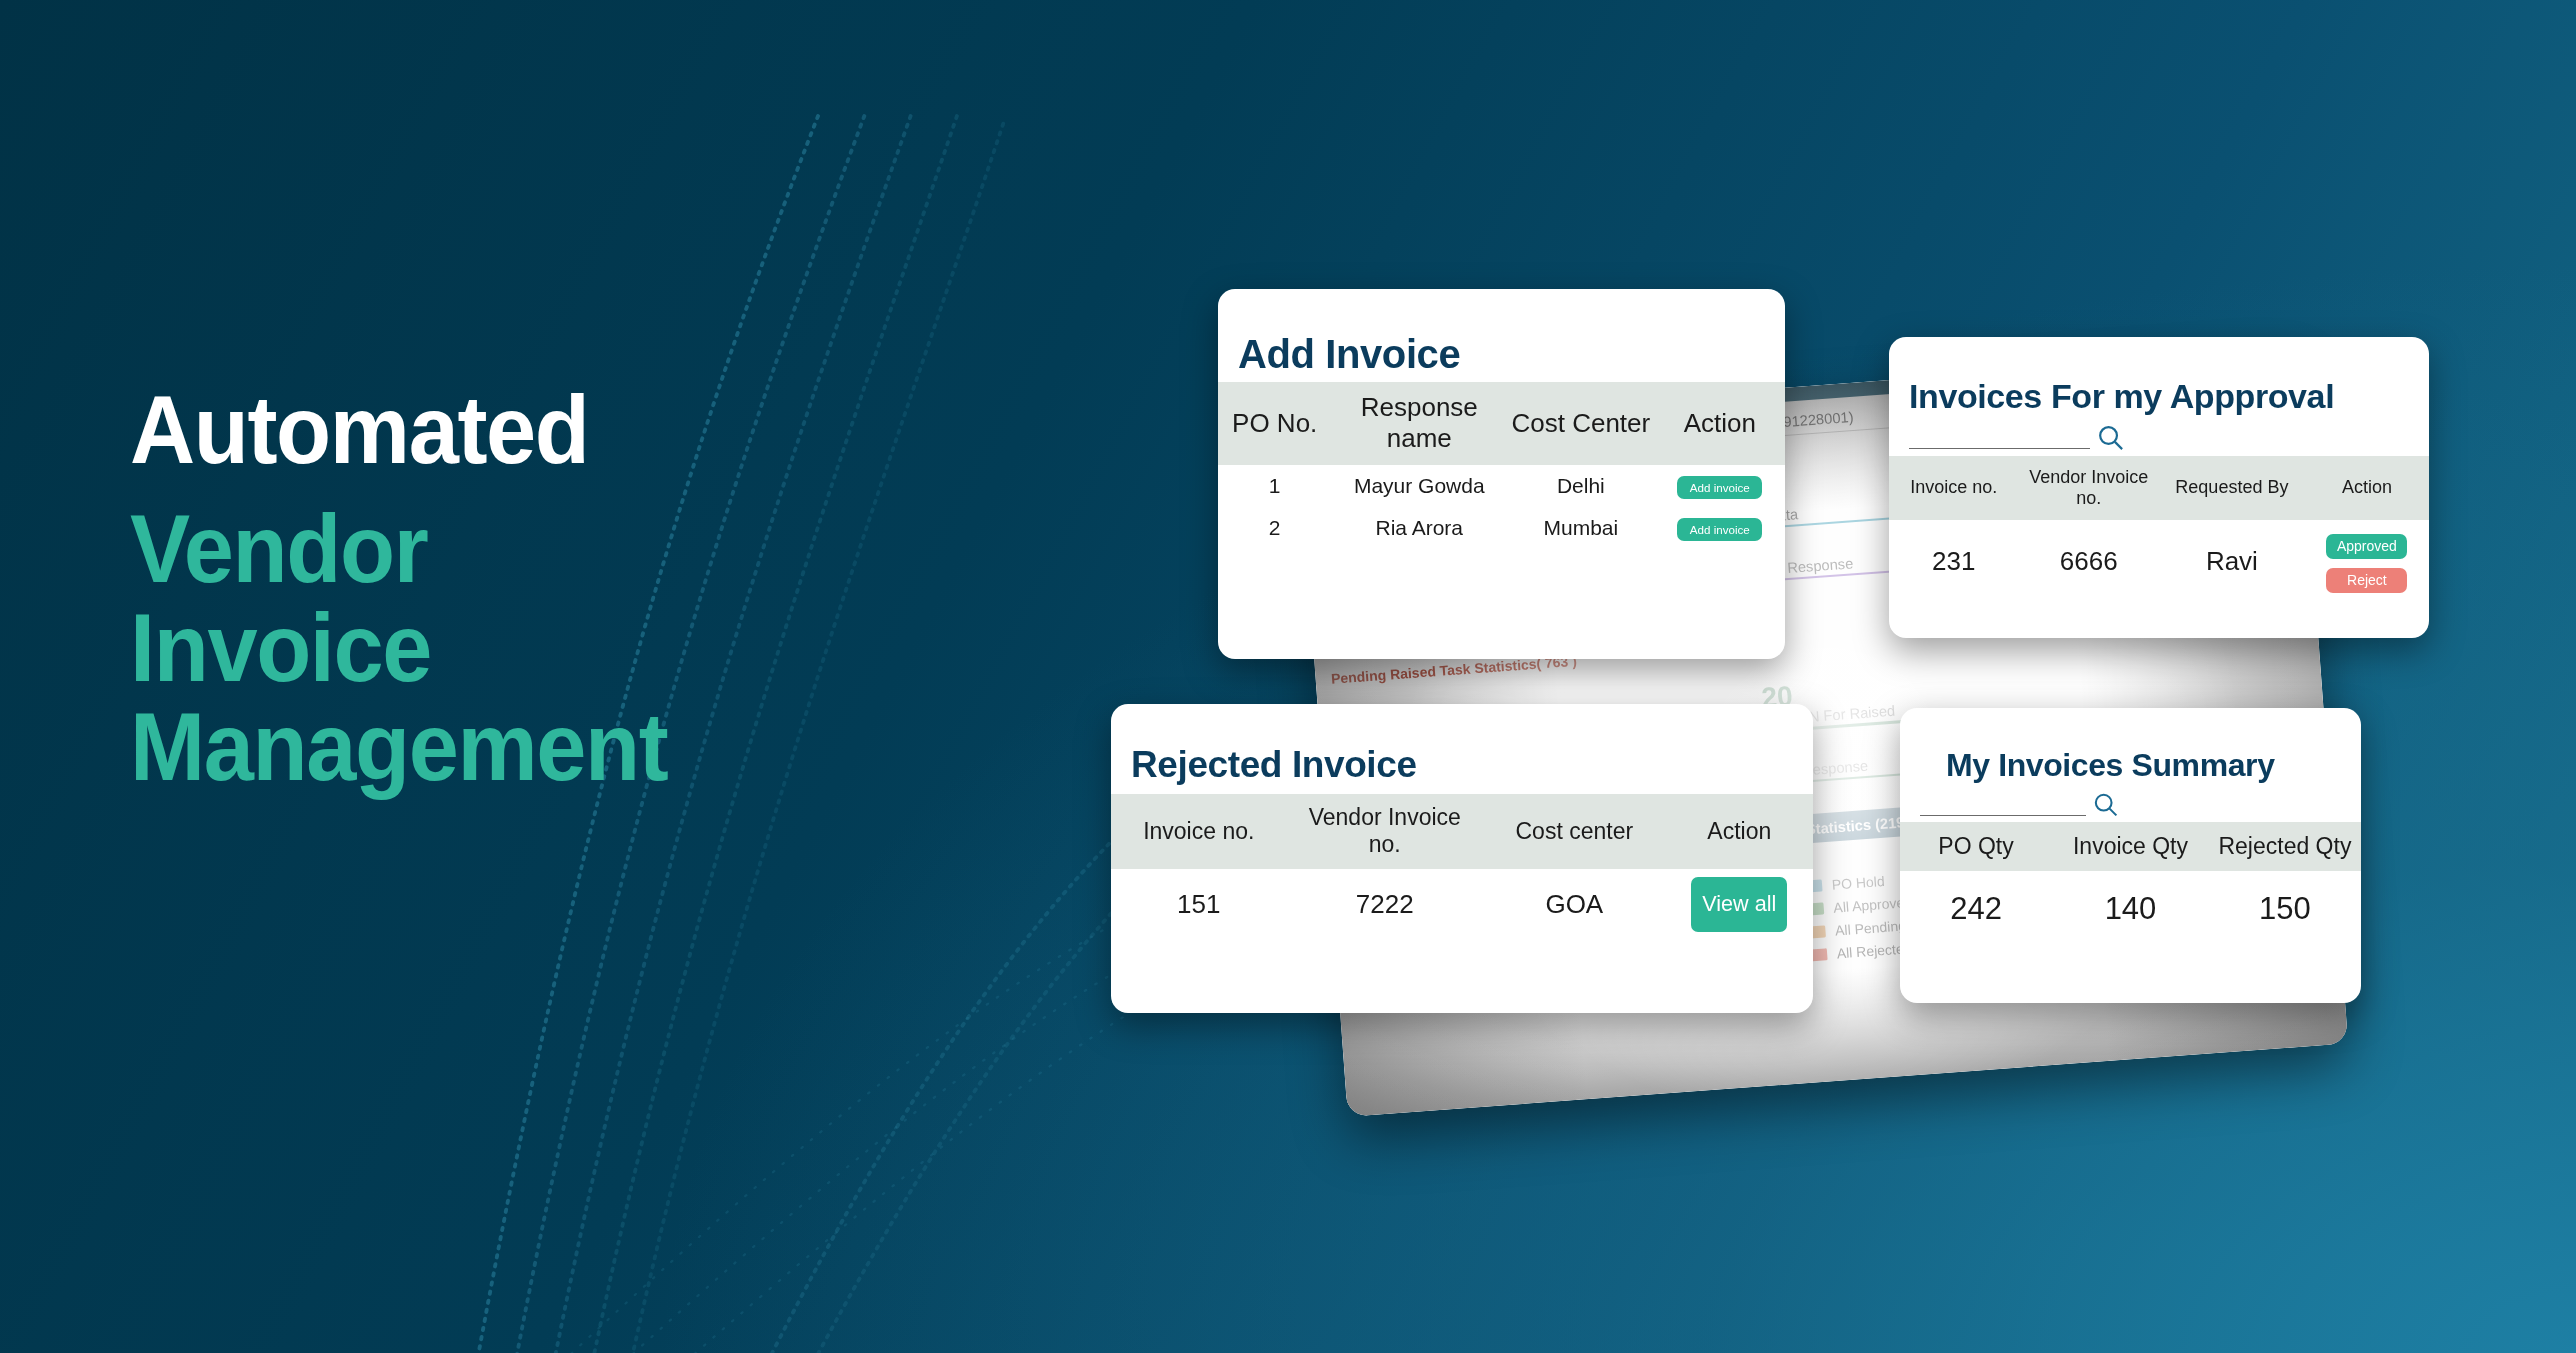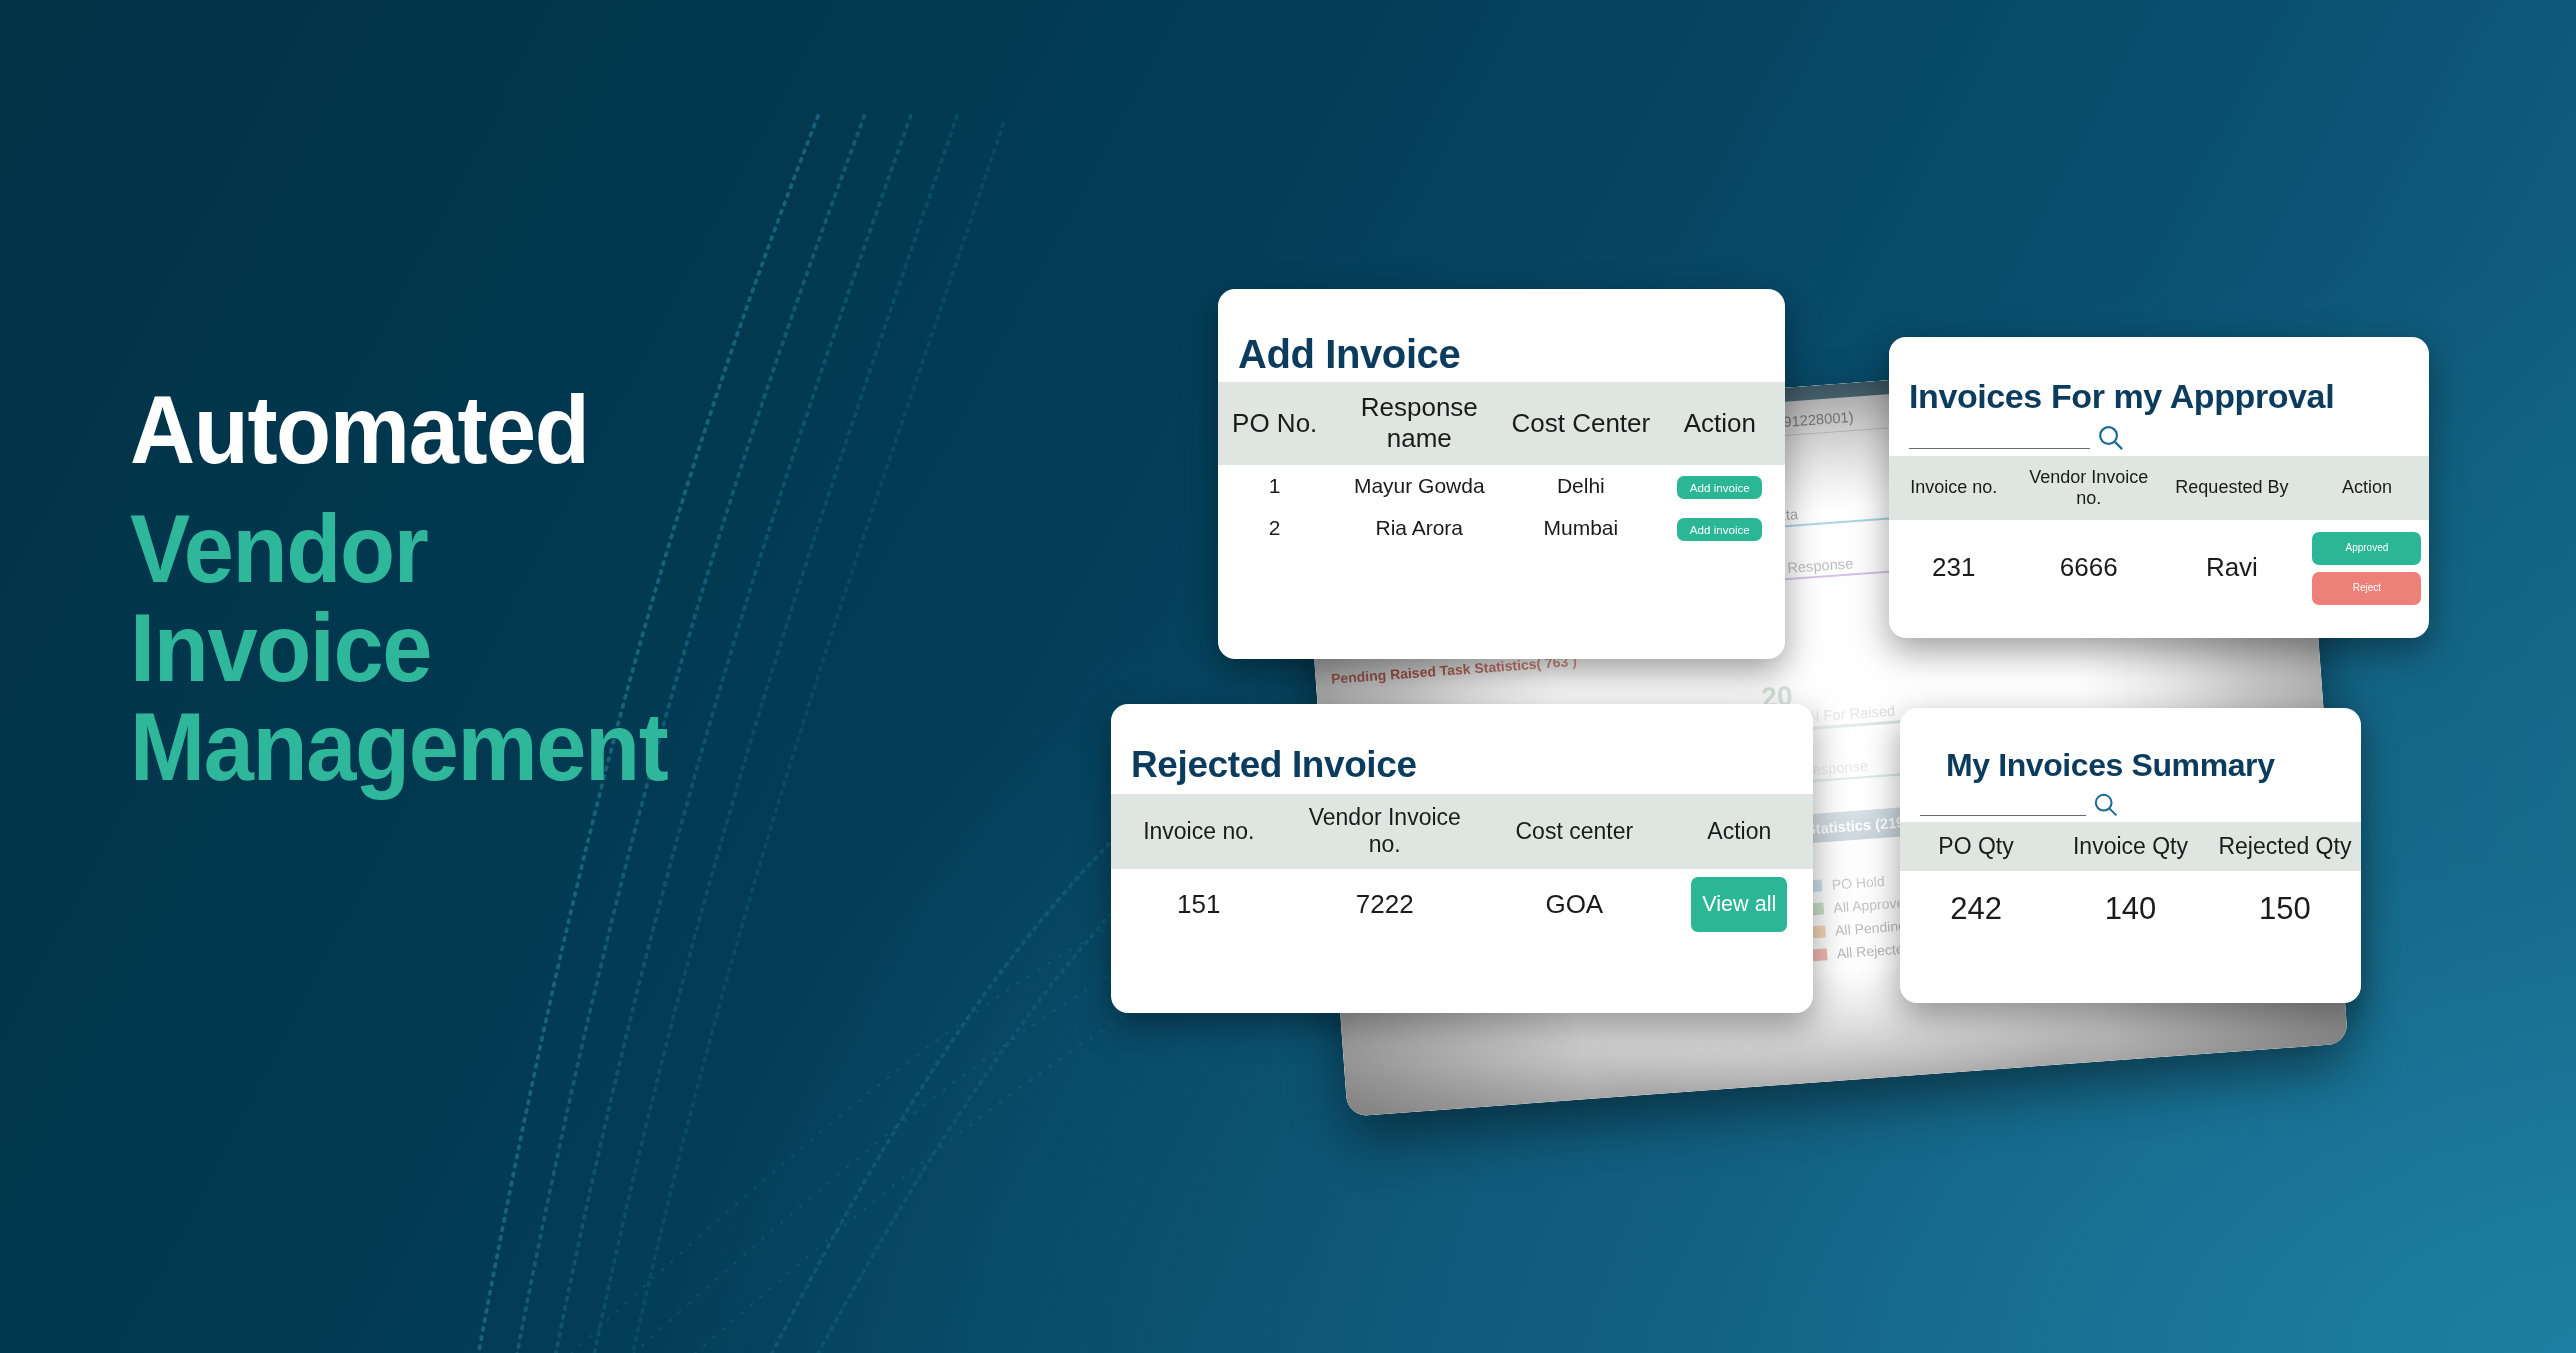--- a/index.html
+++ b/index.html
@@ -224,21 +224,21 @@
   #card-add-invoice .pill { font-size: 11.6px; padding: 5.4px 0; width: 85px; }
 
   
   #card-approval {
     left: 1889px; top: 337px; width: 540px; height: 301px;
   }
   #card-approval .card-title { font-size: 34px; padding: 20px 0 1.5px 0; }
   #card-approval th { font-size: 18px; }
   #card-approval td { font-size: 26px; }
   #card-approval thead tr { height: 51px; }
-  #card-approval .pill { font-size: 10px; padding: 11px 0; width: 109px; margin: 2.3px 0; }
+  #card-approval .pill { font-size: 14px; padding: 5px 0; width: 81px; margin: 2.3px 0; }
 
   
   #card-rejected {
     left: 1111px; top: 704px; width: 702px; height: 309px;
   }
   #card-rejected .card-title { font-size: 37px; padding: 20px 0 7.7px 0; }
   #card-rejected th { font-size: 23px; }
   #card-rejected td { font-size: 26px; }
   #card-rejected thead tr { height: 71px; }
   #card-rejected .pill { font-size: 21.6px; padding: 16px 0; width: 96px; }

